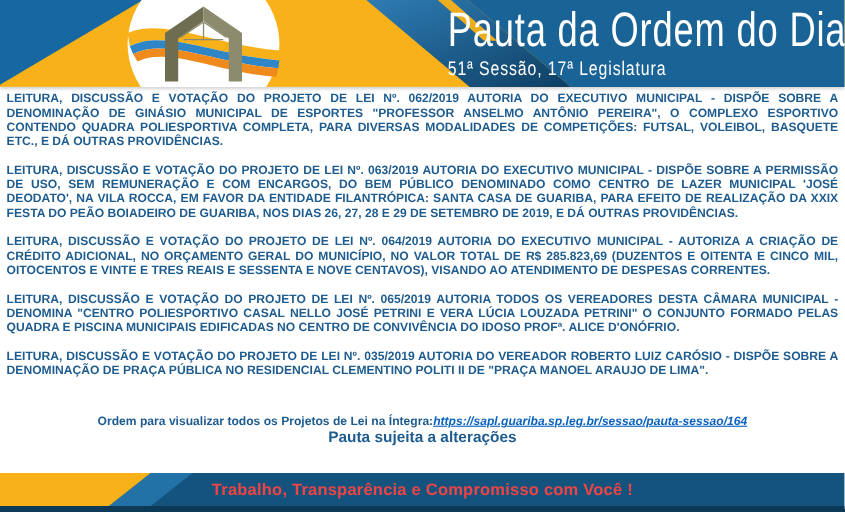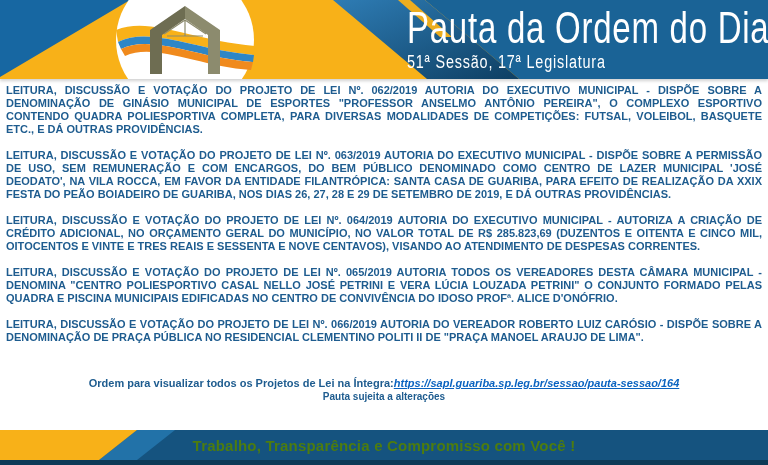--- a/index.html
+++ b/index.html
@@ -34,32 +34,32 @@
     text-align:justify;
   }
   .linkline{
     margin-top:33px;text-align:center;
     font-size:11px;line-height:13px;font-weight:bold;color:var(--body-text);
   }
   .linkline a{
     color:var(--link-blue);font-style:italic;
   }
   .noteline{
-    text-align:center;font-size:10px;line-height:12px;font-weight:bold;
+    text-align:center;font-size:14px;line-height:12px;font-weight:bold;
     color:var(--body-text);margin-top:1px;
   }
   
   .footer{
     position:absolute;left:0;top:430px;width:768px;height:30px;overflow:hidden;
   }
   .footer svg{position:absolute;left:0;top:0;display:block;}
   .footer .slogan{
     position:absolute;left:0;top:0;width:768px;height:30px;
     display:flex;align-items:center;justify-content:center;
-    color:#4d7c0f;font-size:15px;font-weight:bold;letter-spacing:.2px;
+    color:#ef4444;font-size:15px;font-weight:bold;letter-spacing:.2px;
   }
   .bottomstrip{
     position:absolute;left:0;top:460px;width:768px;height:5px;
     background:var(--bottom-strip);
   }
 </style>
 </head>
 <body>
 
 <div class="header">
@@ -90,21 +90,21 @@
     <div class="title">Pauta da Ordem do Dia</div>
     <div class="subtitle">51ª Sessão, 17ª Legislatura</div>
   </div>
 </div>
 
 <div class="agenda">
   <p>LEITURA, DISCUSSÃO E VOTAÇÃO DO PROJETO DE LEI Nº. 062/2019 AUTORIA DO EXECUTIVO MUNICIPAL - DISPÕE SOBRE A DENOMINAÇÃO DE GINÁSIO MUNICIPAL DE ESPORTES "PROFESSOR ANSELMO ANTÔNIO PEREIRA", O COMPLEXO ESPORTIVO CONTENDO QUADRA POLIESPORTIVA COMPLETA, PARA DIVERSAS MODALIDADES DE COMPETIÇÕES: FUTSAL, VOLEIBOL, BASQUETE ETC., E DÁ OUTRAS PROVIDÊNCIAS.</p>
   <p>LEITURA, DISCUSSÃO E VOTAÇÃO DO PROJETO DE LEI Nº. 063/2019 AUTORIA DO EXECUTIVO MUNICIPAL - DISPÕE SOBRE A PERMISSÃO DE USO, SEM REMUNERAÇÃO E COM ENCARGOS, DO BEM PÚBLICO DENOMINADO COMO CENTRO DE LAZER MUNICIPAL 'JOSÉ DEODATO', NA VILA ROCCA, EM FAVOR DA ENTIDADE FILANTRÓPICA: SANTA CASA DE GUARIBA, PARA EFEITO DE REALIZAÇÃO DA XXIX FESTA DO PEÃO BOIADEIRO DE GUARIBA, NOS DIAS 26, 27, 28 E 29 DE SETEMBRO DE 2019, E DÁ OUTRAS PROVIDÊNCIAS.</p>
   <p>LEITURA, DISCUSSÃO E VOTAÇÃO DO PROJETO DE LEI Nº. 064/2019 AUTORIA DO EXECUTIVO MUNICIPAL - AUTORIZA A CRIAÇÃO DE CRÉDITO ADICIONAL, NO ORÇAMENTO GERAL DO MUNICÍPIO, NO VALOR TOTAL DE R$ 285.823,69 (DUZENTOS E OITENTA E CINCO MIL, OITOCENTOS E VINTE E TRES REAIS E SESSENTA E NOVE CENTAVOS), VISANDO AO ATENDIMENTO DE DESPESAS CORRENTES.</p>
   <p>LEITURA, DISCUSSÃO E VOTAÇÃO DO PROJETO DE LEI Nº. 065/2019 AUTORIA TODOS OS VEREADORES DESTA CÂMARA MUNICIPAL - DENOMINA "CENTRO POLIESPORTIVO CASAL NELLO JOSÉ PETRINI E VERA LÚCIA LOUZADA PETRINI" O CONJUNTO FORMADO PELAS QUADRA E PISCINA MUNICIPAIS EDIFICADAS NO CENTRO DE CONVIVÊNCIA DO IDOSO PROFª. ALICE D'ONÓFRIO.</p>
-  <p>LEITURA, DISCUSSÃO E VOTAÇÃO DO PROJETO DE LEI Nº. 066/2019 AUTORIA DO VEREADOR ROBERTO LUIZ CARÓSIO - DISPÕE SOBRE A DENOMINAÇÃO DE PRAÇA PÚBLICA NO RESIDENCIAL CLEMENTINO POLITI II DE "PRAÇA MANOEL ARAUJO DE LIMA".</p>
+  <p>LEITURA, DISCUSSÃO E VOTAÇÃO DO PROJETO DE LEI Nº. 035/2019 AUTORIA DO VEREADOR ROBERTO LUIZ CARÓSIO - DISPÕE SOBRE A DENOMINAÇÃO DE PRAÇA PÚBLICA NO RESIDENCIAL CLEMENTINO POLITI II DE "PRAÇA MANOEL ARAUJO DE LIMA".</p>
 
   <div class="linkline">
     <span>Ordem para visualizar todos os Projetos de Lei na Íntegra:</span><a href="#">https://sapl.guariba.sp.leg.br/sessao/pauta-sessao/164</a>
   </div>
   <div class="noteline">Pauta sujeita a alterações</div>
 </div>
 
 <div class="footer">
   <svg width="768" height="30" viewBox="0 0 768 30">
     <rect x="0" y="0" width="768" height="30" fill="var(--footer-blue)"></rect>

